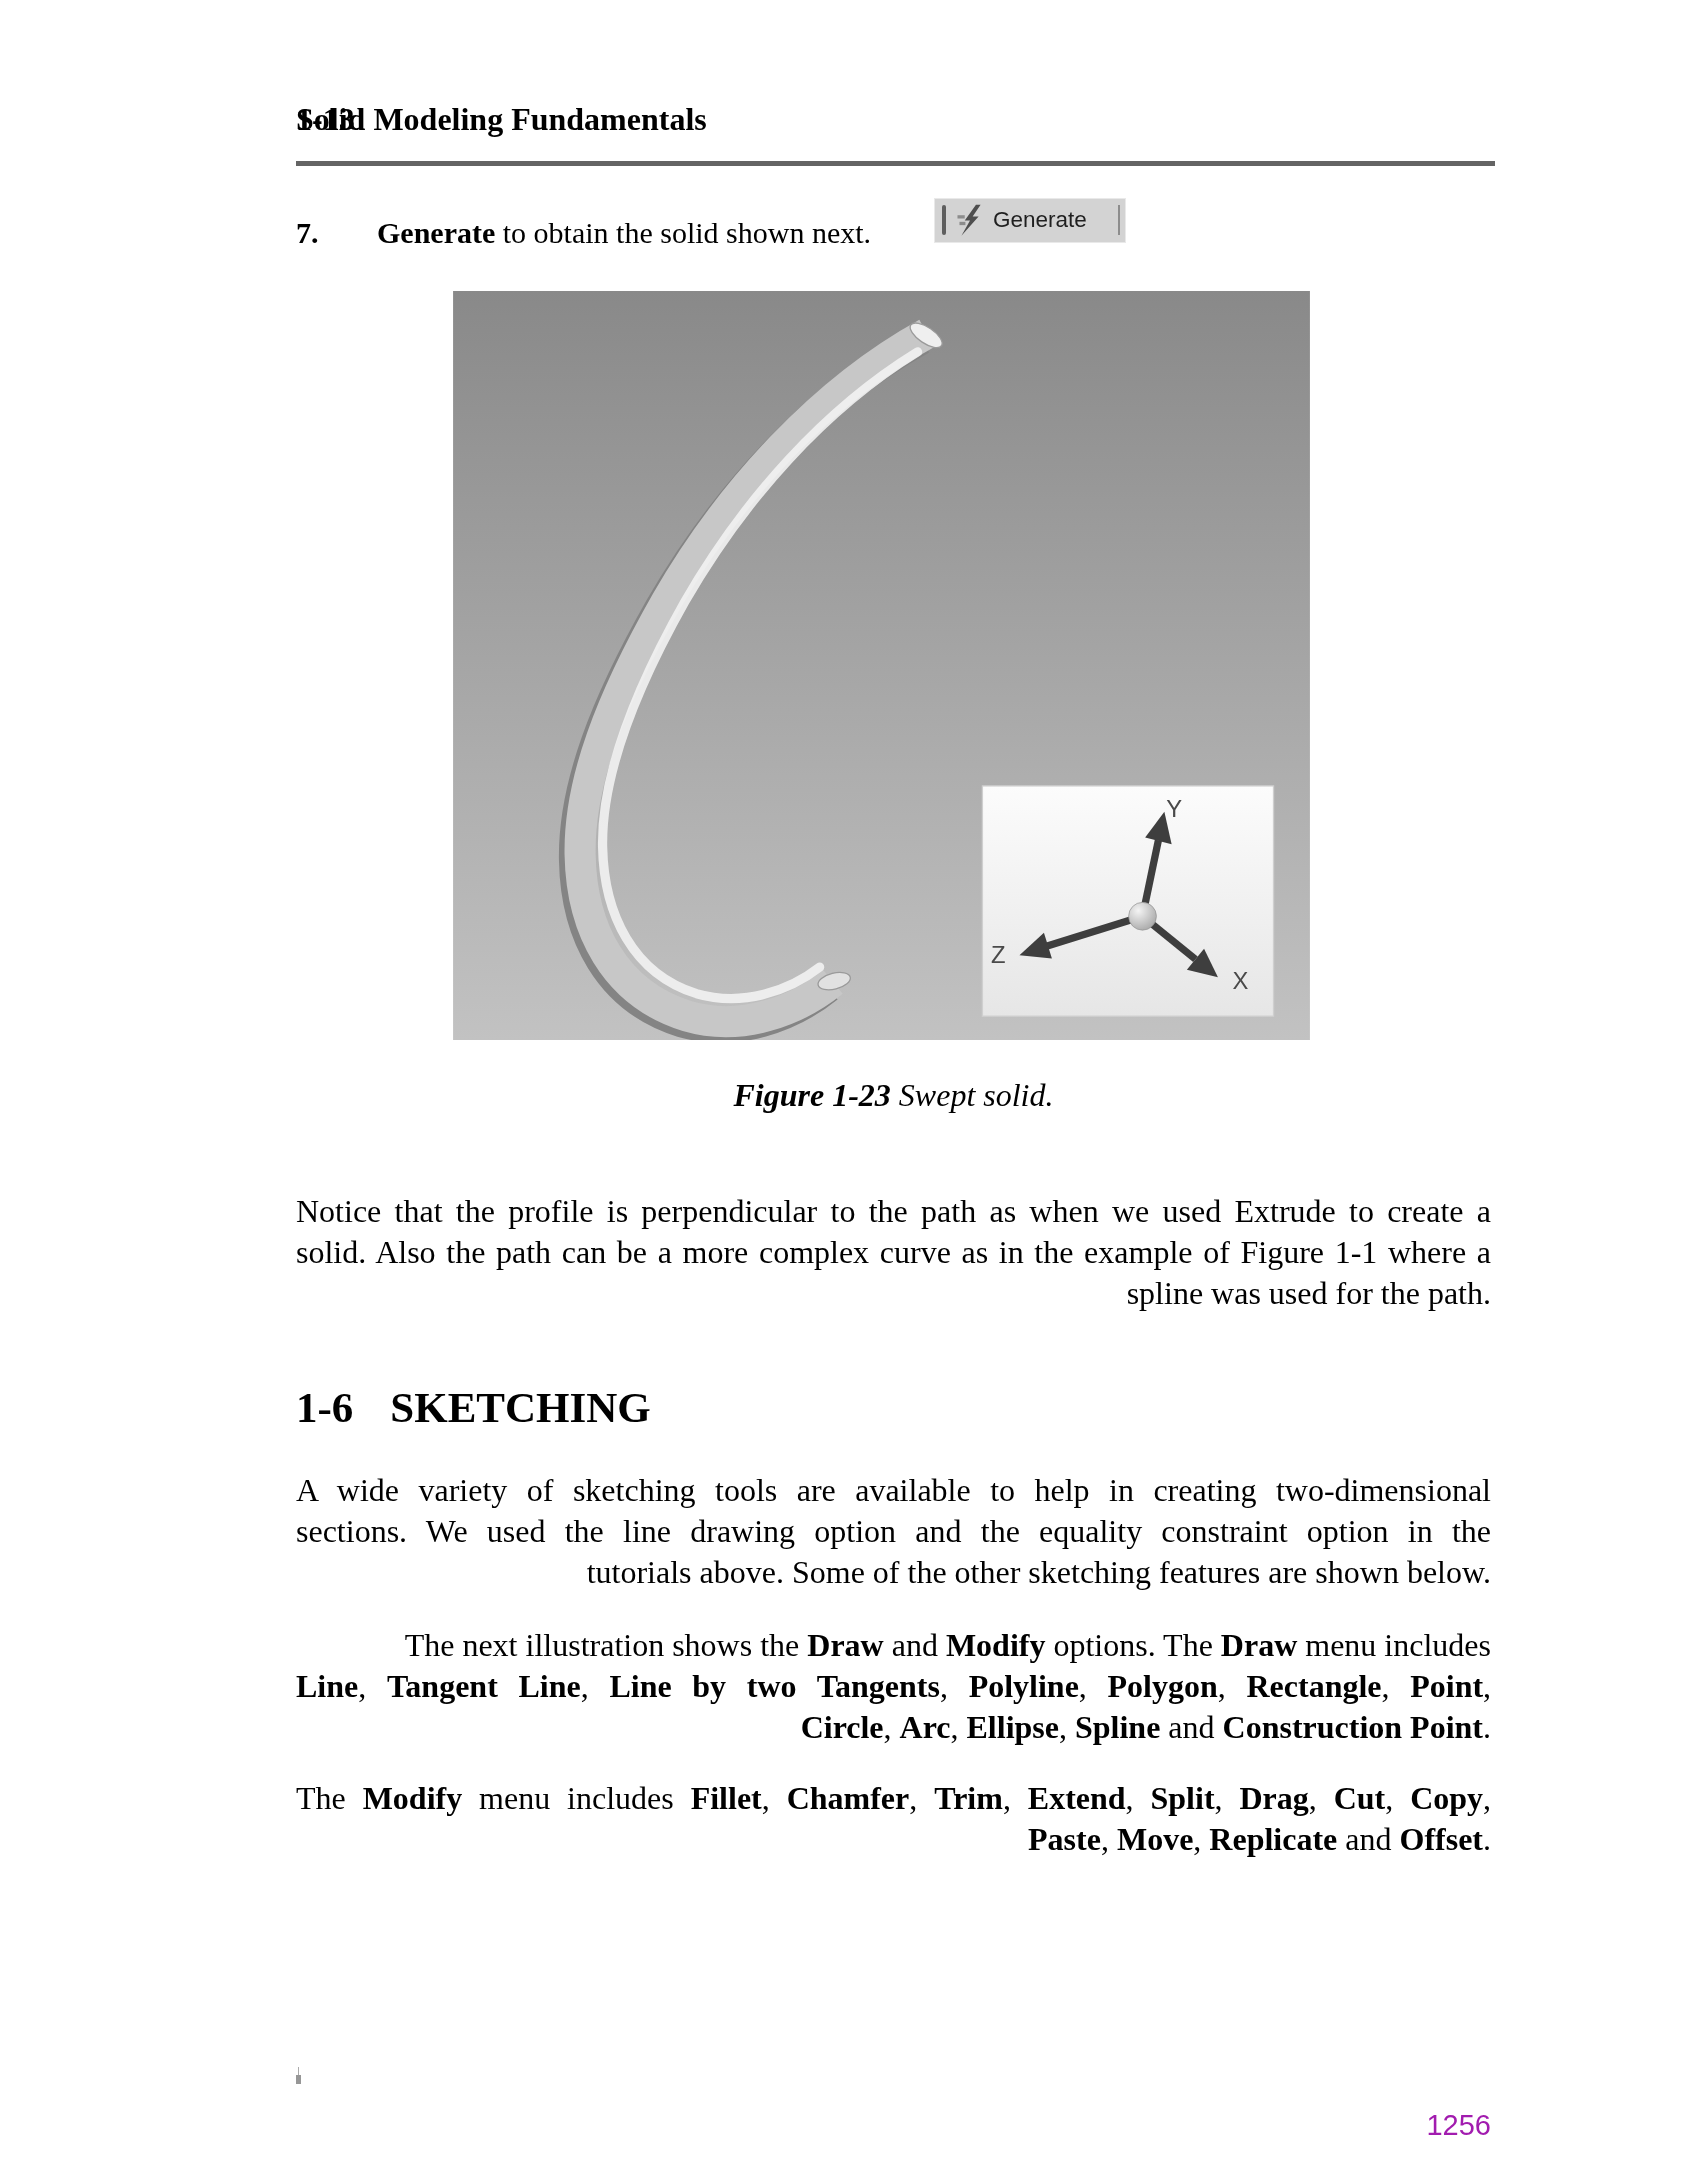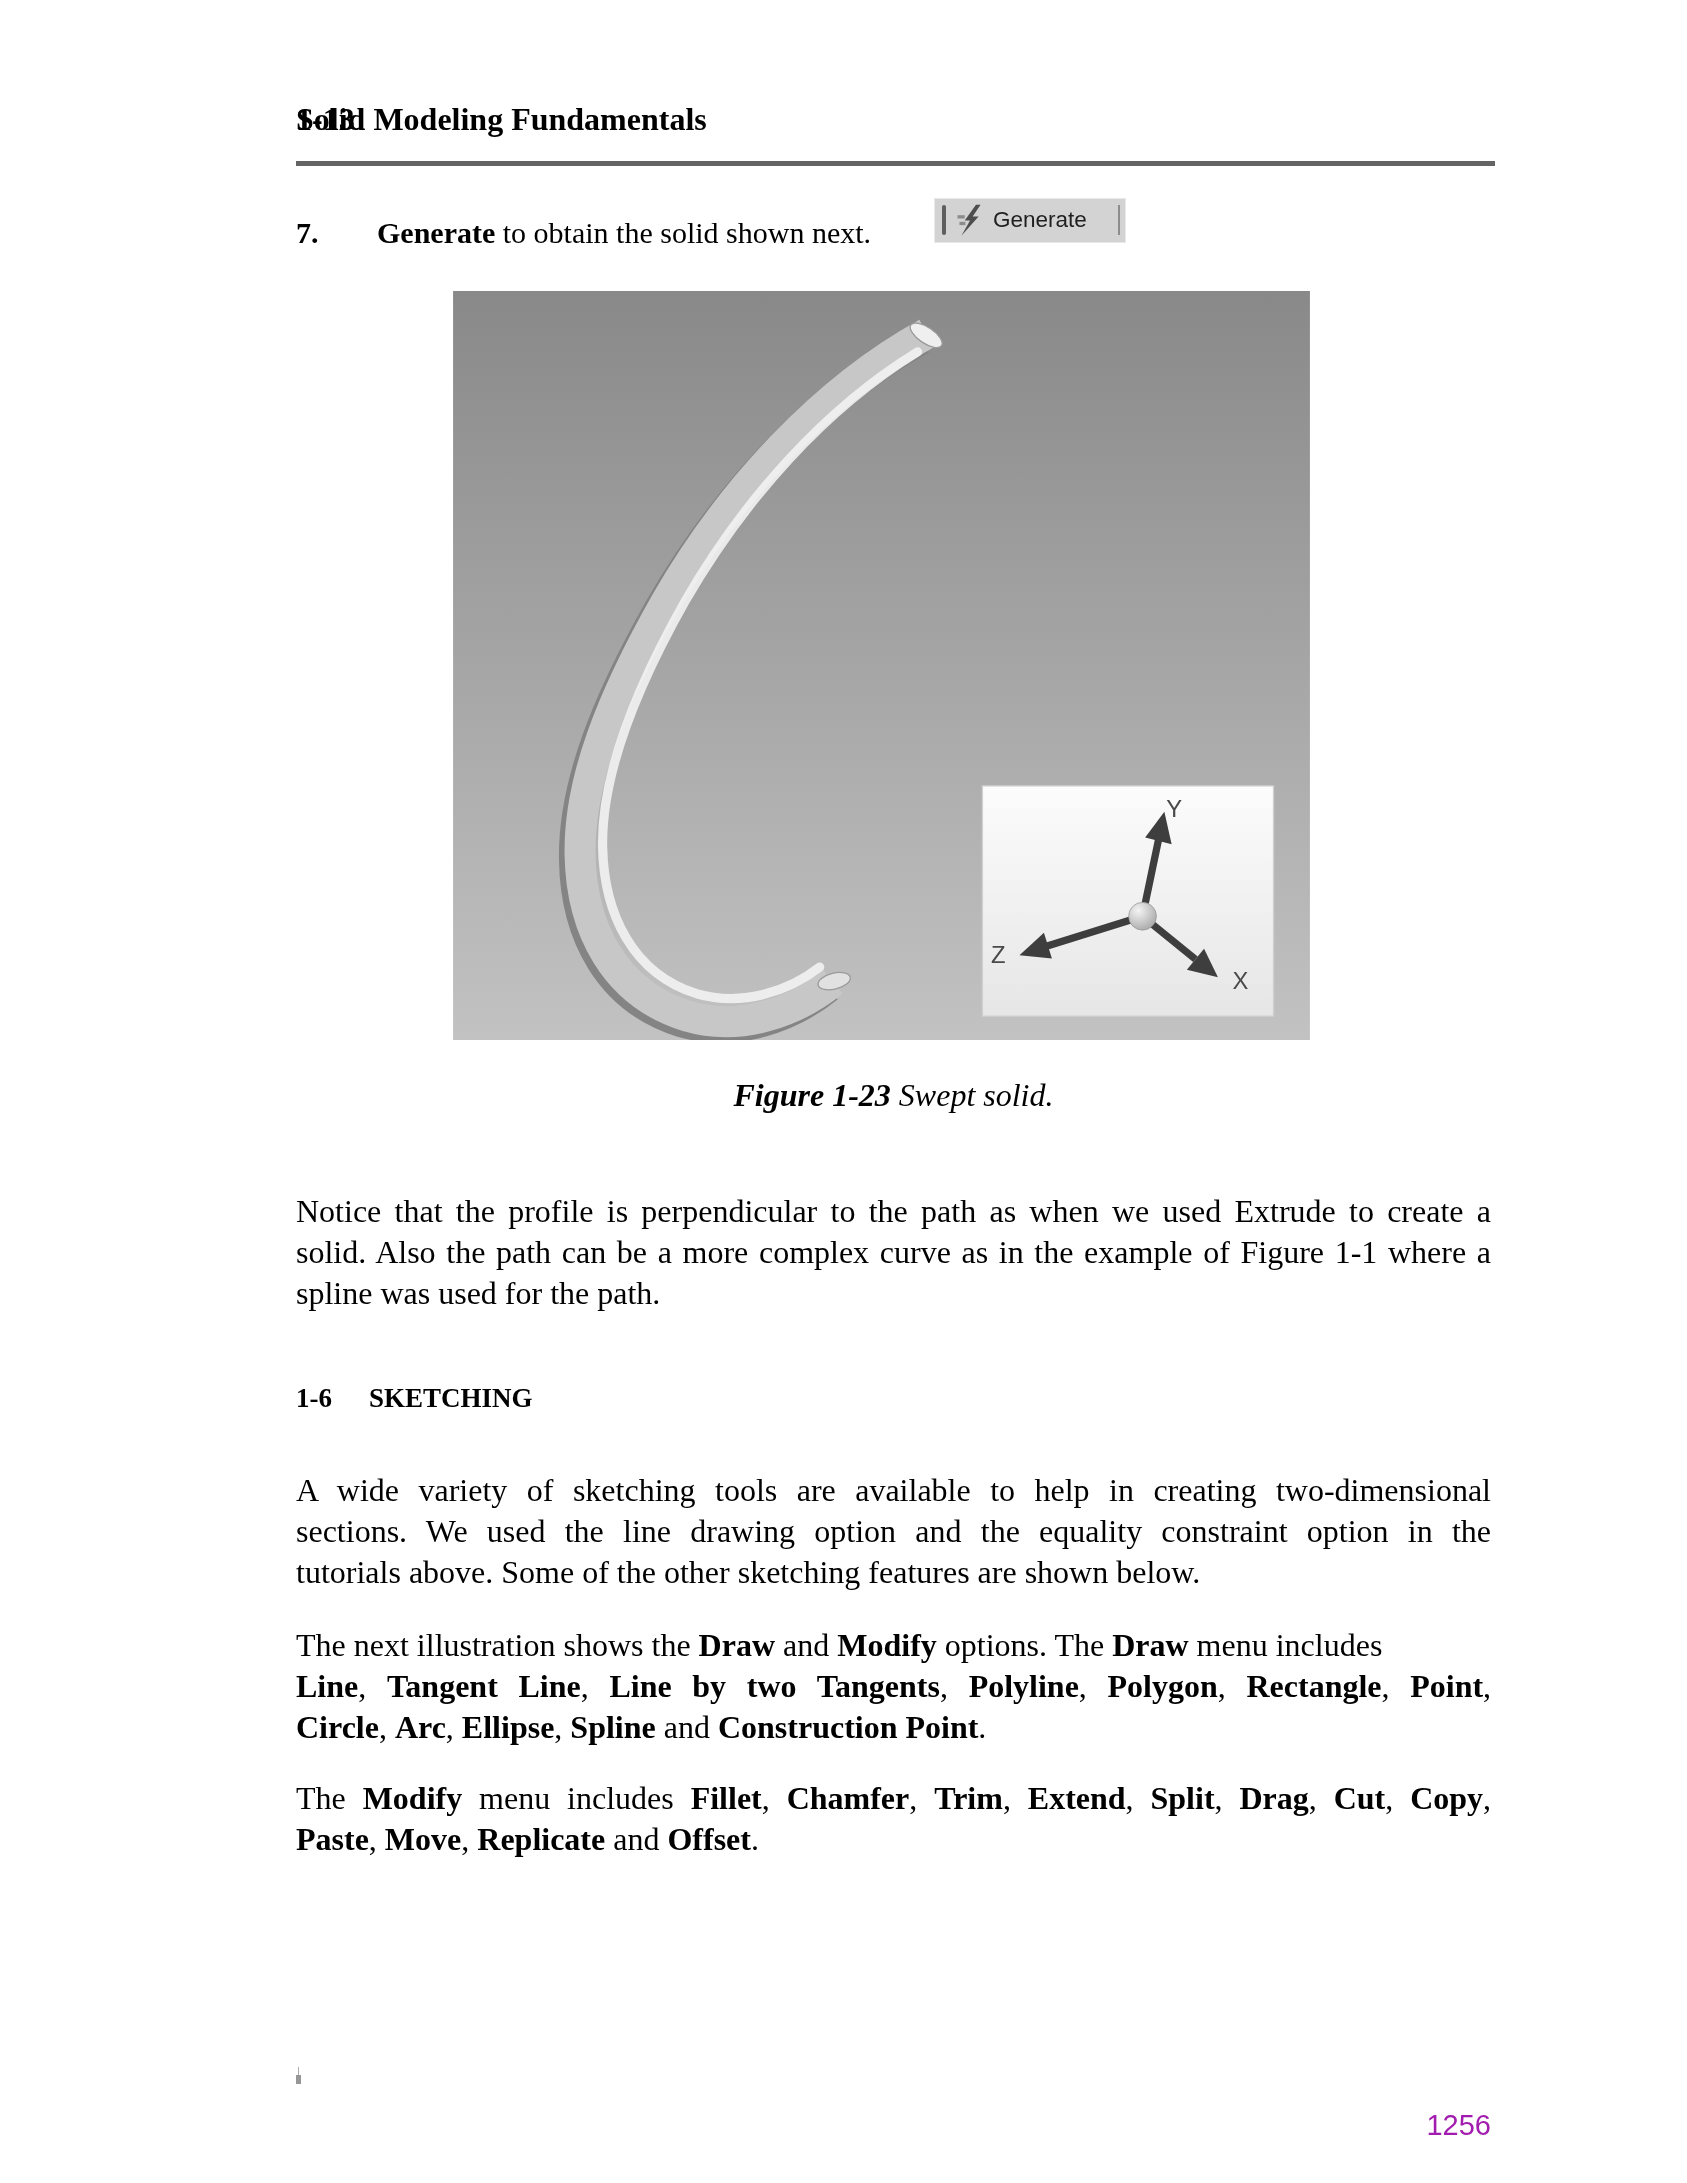--- a/index.html
+++ b/index.html
@@ -30,26 +30,26 @@
 
   
   .fig { left:453px; top:291px; width:857px; height:749px; }
 
   
   .caption { left:296px; top:1077px; width:1195px; text-align:center; font-size:32px;font-style:italic; }
 
   
   .bline { position:absolute; left:296px; width:1195px; height:41px;
            font-size:32px; line-height:41px; }
-  .nw { white-space:nowrap; }
+  .nw { white-space:nowrap;text-align:right; }
   .jline { text-align:justify; text-align-last:justify; }
   .b { font-weight:bold; }
 
   
-  .sect { left:296px; top:1383px; font-size:27px; font-weight:bold; white-space:nowrap; }
+  .sect { left:296px; top:1383px; font-size:43px; font-weight:bold; white-space:nowrap; }
   .sect .sp { margin-left:37px; }
 
   
   .pagenum { left:296px; top:2109px; width:1195px; text-align:right;
              font-family:"Liberation Sans","DejaVu Sans",sans-serif; font-size:29px; color:#a21caf; }
 
   
   .stray { left:296px; top:2067px; width:5.3px; height:18.5px; }
   .stray .stem { position:absolute; left:2px; top:0; width:1.3px; height:8px; background:#ababab; }
   .stray .blob { position:absolute; left:0; top:8px; width:4.6px; height:9.3px; background:#979797; }

